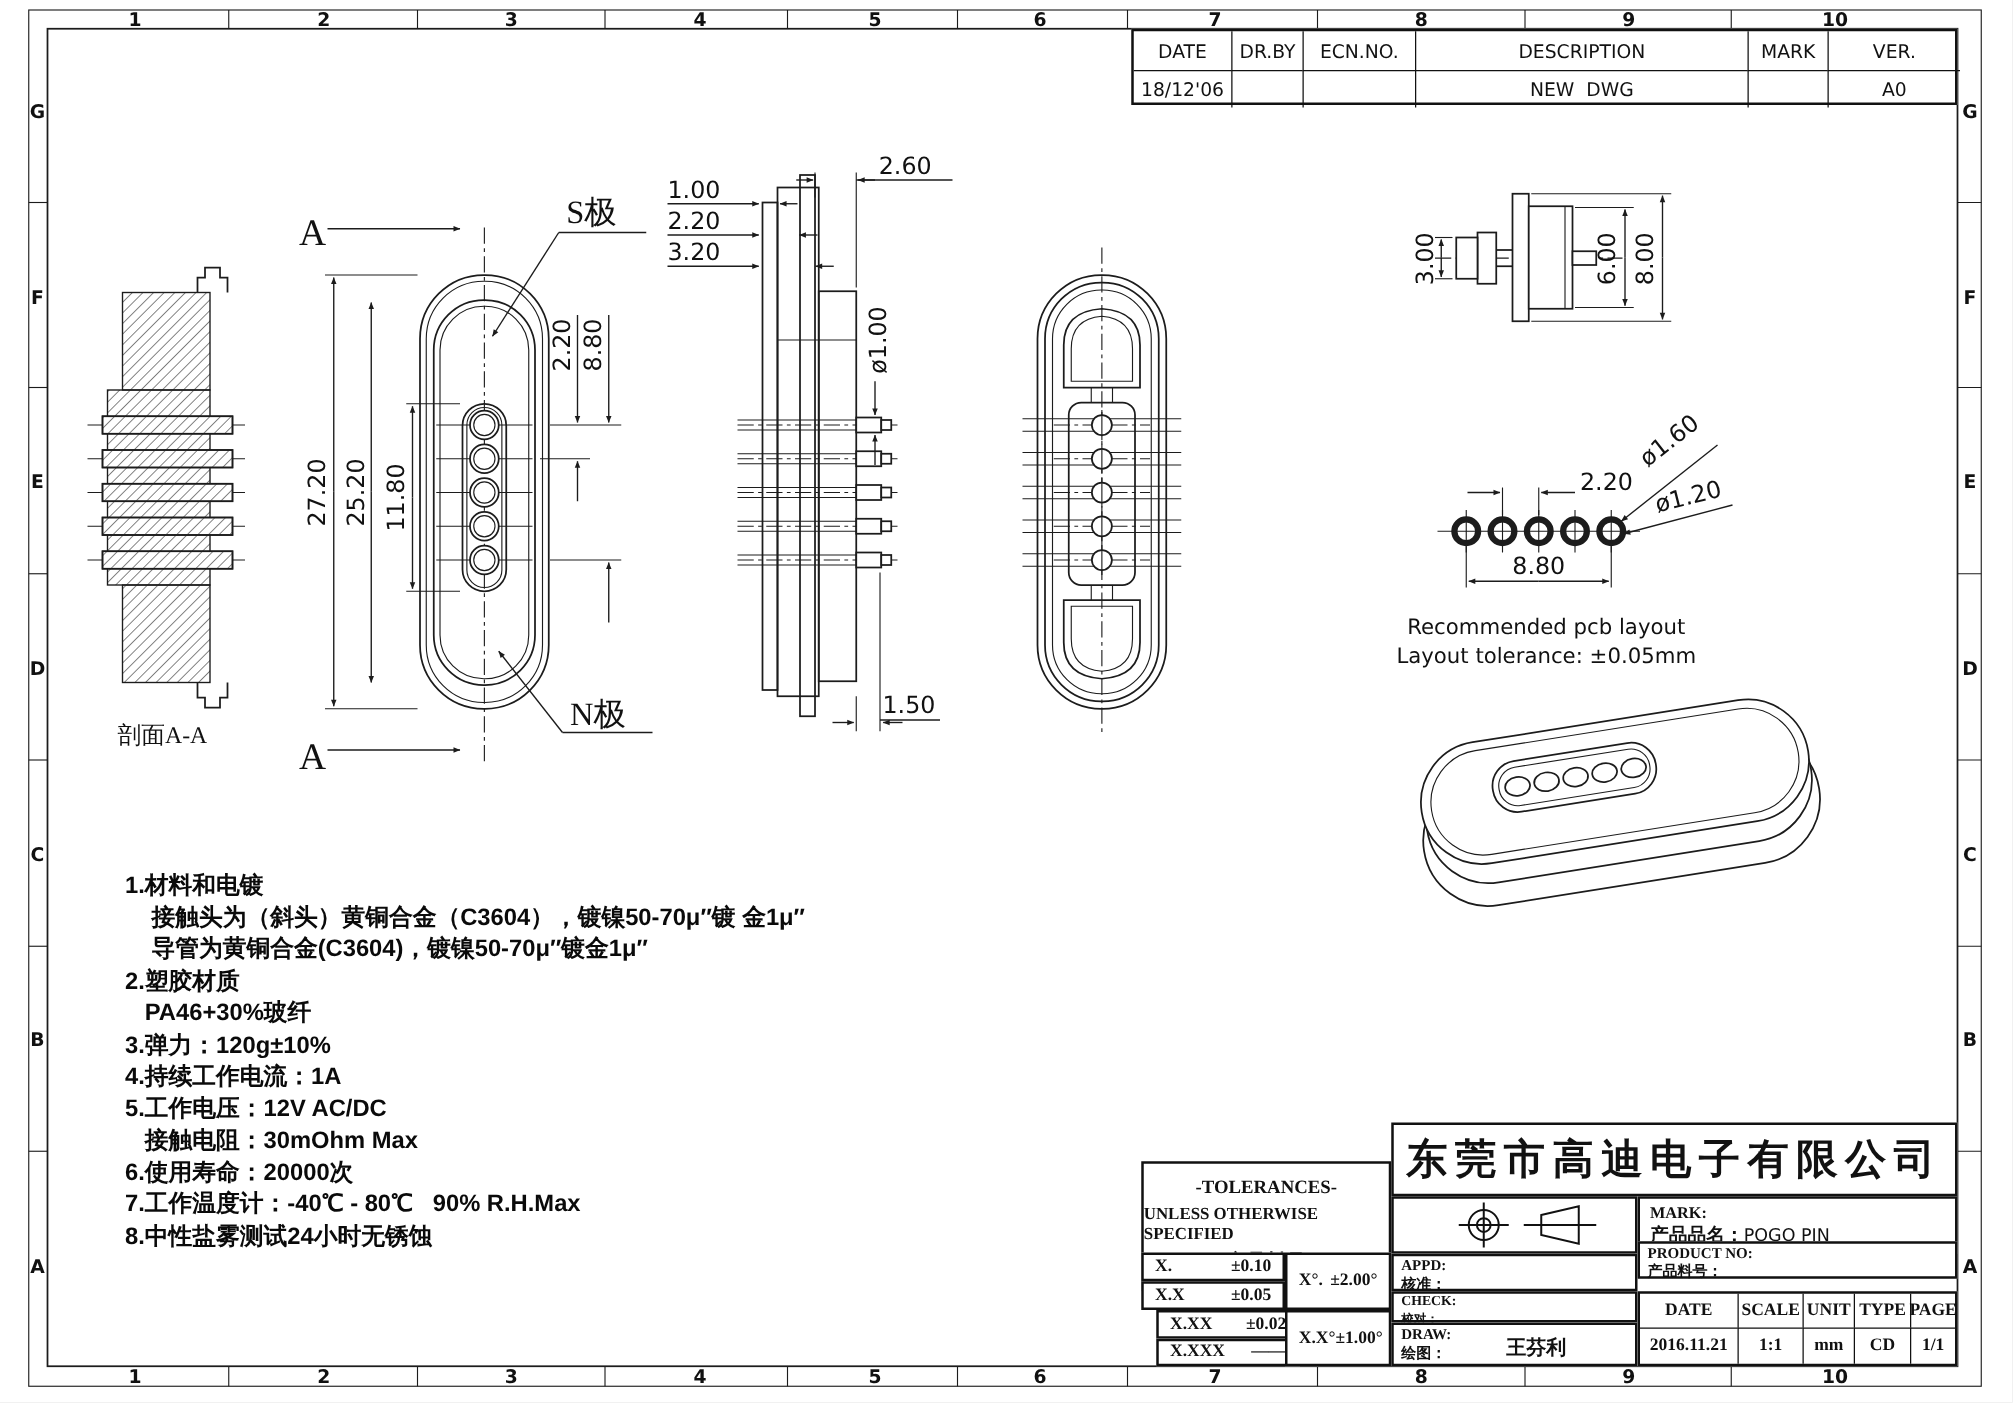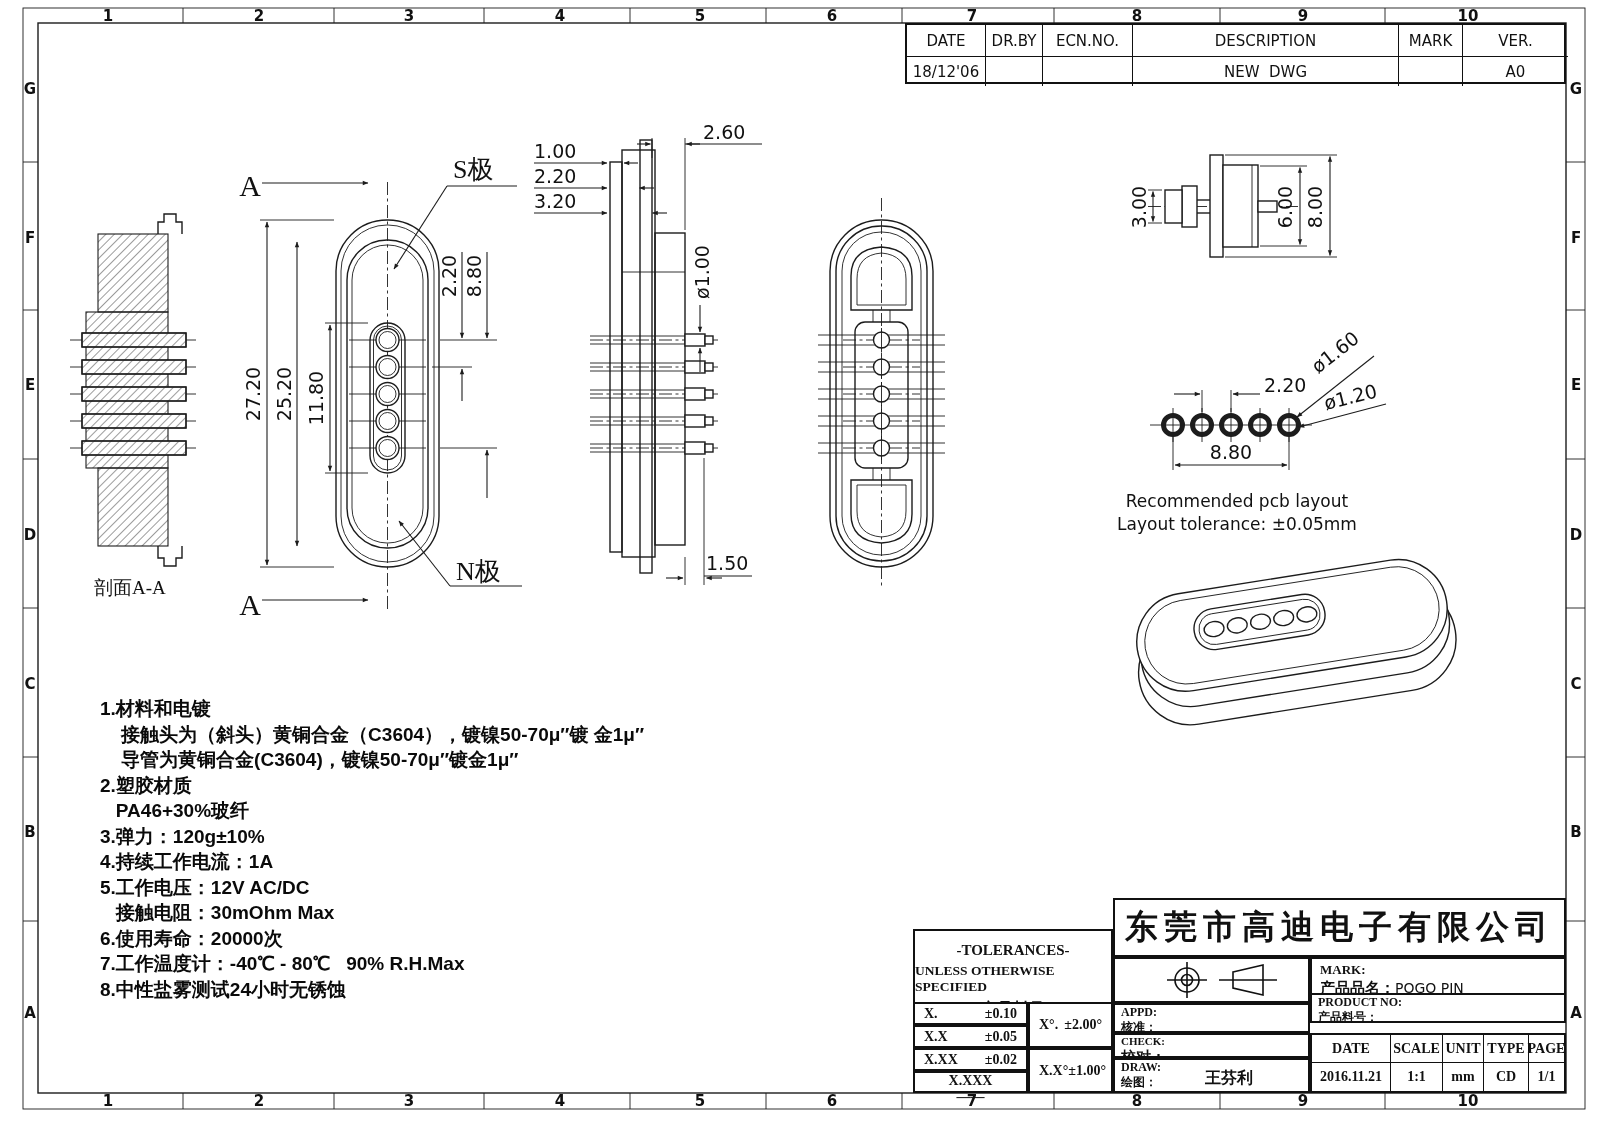--- a/index.html
+++ b/index.html
@@ -459,25 +459,25 @@
     <span class="l3">产品料号</span>
   </div>
   <div class="cell tol-row" style="left:0;top:104px;width:115px;height:23px;">
     <span>X.</span>
     <span>±0.10</span>
   </div>
   <div class="cell tol-row" style="left:0;top:127px;width:115px;height:23px;">
     <span>X.X</span>
     <span>±0.05</span>
   </div>
-  <div class="cell tol-row" style="left:0;top:150px;width:115px;height:23px;justify-content:space-between;">
+  <div class="cell tol-row" style="left:12px;top:150px;width:115px;height:23px;justify-content:space-between;">
     <span>X.XX</span>
     <span>±0.02</span>
   </div>
-  <div class="cell tol-row" style="left:0;top:173px;width:115px;height:22px;flex-direction:column;">
+  <div class="cell tol-row" style="left:12px;top:173px;width:115px;height:22px;">
     <span>X.XXX</span>
     <span>——</span>
   </div>
   <div class="cell tol-row" style="left:115px;top:104px;width:85px;height:46px;">
     <span>X°.</span>
     <span>±2.00°</span>
   </div>
   <div class="cell tol-row" style="left:115px;top:150px;width:85px;height:45px;">
     <span>X.X°</span>
     <span>±1.00°</span>
@@ -507,21 +507,21 @@
     <div>APPD:</div>
     <div class="cnl">核准：</div>
   </div>
   <div class="cell lblcell" style="left:397px;top:95px;width:256px;height:30px;">
     <div>PRODUCT NO:</div>
     <div class="cnl">产品料号：</div>
   </div>
 
   <div class="cell lblcell" style="left:200px;top:135px;width:197px;height:25px;font-size:11px;line-height:11.5px;">
     <div>CHECK:</div>
-    <div class="cnl" style="font-size:15px;">校对：</div>
+    <div class="cnl" style="font-size:10px;">校对：</div>
   </div>
   <div class="cell lblcell" style="left:200px;top:160px;width:197px;height:35px;">
     <div>DRAW:</div>
     <div class="cnl">绘图：</div>
     <div class="drawname">王芬利</div>
   </div>
 
   <div class="meta">
     <div>DATE</div>
     <div>SCALE</div>

